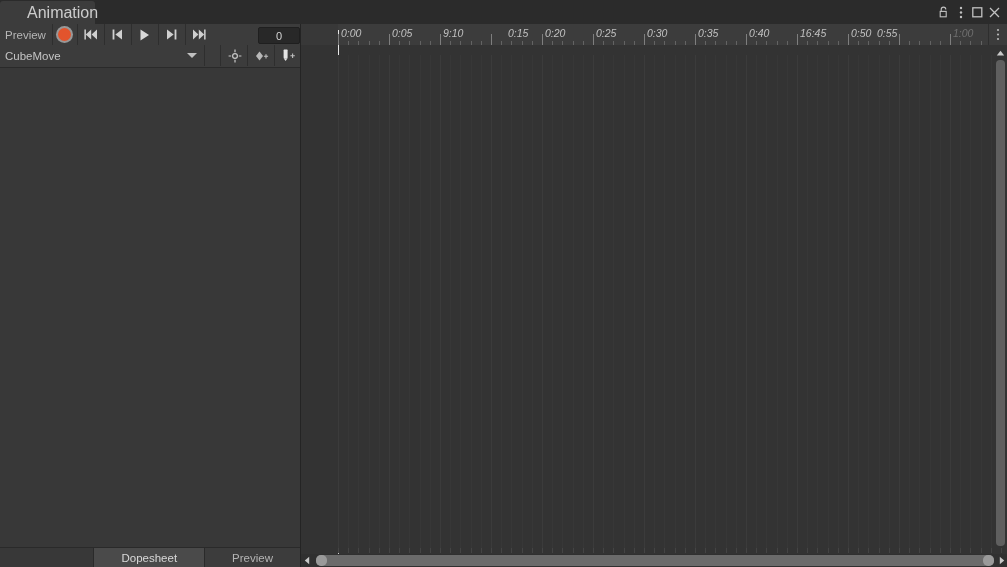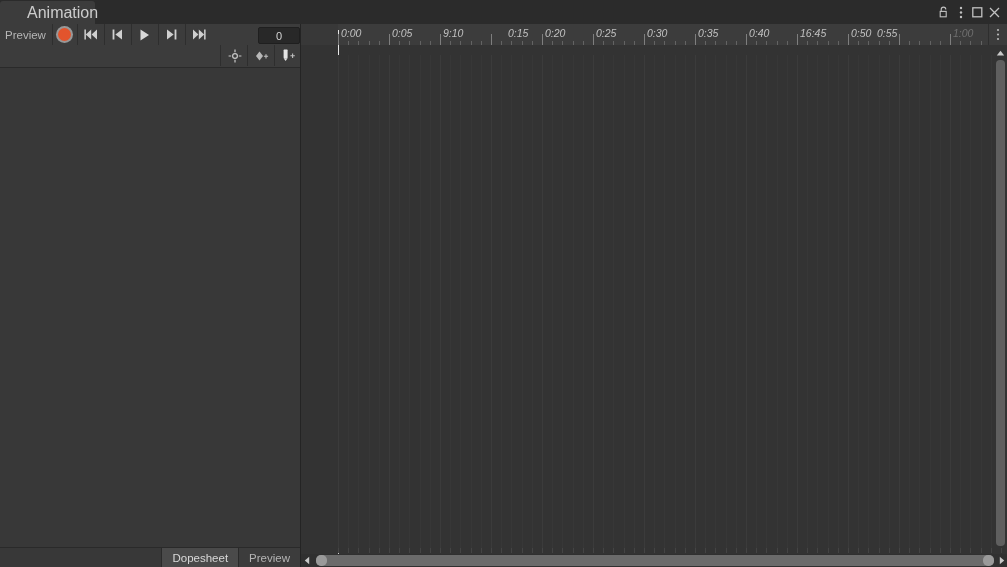--- a/index.html
+++ b/index.html
@@ -117,21 +117,21 @@
     display: flex; align-items: center; justify-content: center;
   }
 
   
   .bottom-tabs {
     position: absolute; left: 0; bottom: 0; width: 300px; height: 19px;
     background: #383838; border-top: 1px solid #2a2a2a;
     display: flex; align-items: flex-end; justify-content: flex-end;
   }
   .btab {
-    height: 19px; padding: 0 10px; box-sizing: border-box;
+    height: 19px; padding: 0 27px; box-sizing: border-box;
     display: flex; align-items: center; justify-content: center;
     font-size: 11.5px; color: #b4b4b4;
     background: #3c3c3c; border-left: 1px solid #2a2a2a;
   }
   .btab.active { background: #4a4a4a; color: #d8d8d8; }
 
   
   .vdiv {
     position: absolute; left: 300px; top: 24px; width: 1px; height: 543px;
     background: #242424;
@@ -316,20 +316,24 @@
           <path d="M1 0.5 L6.4 5.5 L1 10.5 Z" fill="#d0d0d0"></path>
           <path d="M6.8 0.5 L12.2 5.5 L6.8 10.5 Z" fill="#d0d0d0"></path>
           <rect x="12.1" y="0.5" width="1.5" height="10" fill="#d0d0d0"></rect>
         </svg>
       </div>
 
       <div class="frame-field">0</div>
     </div>
 
     <div class="toolbar-row2">
+      <div class="clip-dd">
+        <span class="clip-name">CubeMove</span>
+        <span class="dd-arrow"></span>
+      </div>
 
       <div class="key-btn" style="left:220px;">
         <svg width="14" height="14" viewBox="0 0 14 14">
           <circle cx="7" cy="7" r="2.4" fill="none" stroke="#c8c8c8" stroke-width="1.2"></circle>
           <path d="M7 0.6 V3.2 M7 10.8 V13.4 M0.6 7 H3.2 M10.8 7 H13.4" stroke="#c8c8c8" stroke-width="1.2"></path>
         </svg>
       </div>
 
       <div class="key-btn" style="left:247px;">
         <svg width="16" height="14" viewBox="0 0 16 14">

